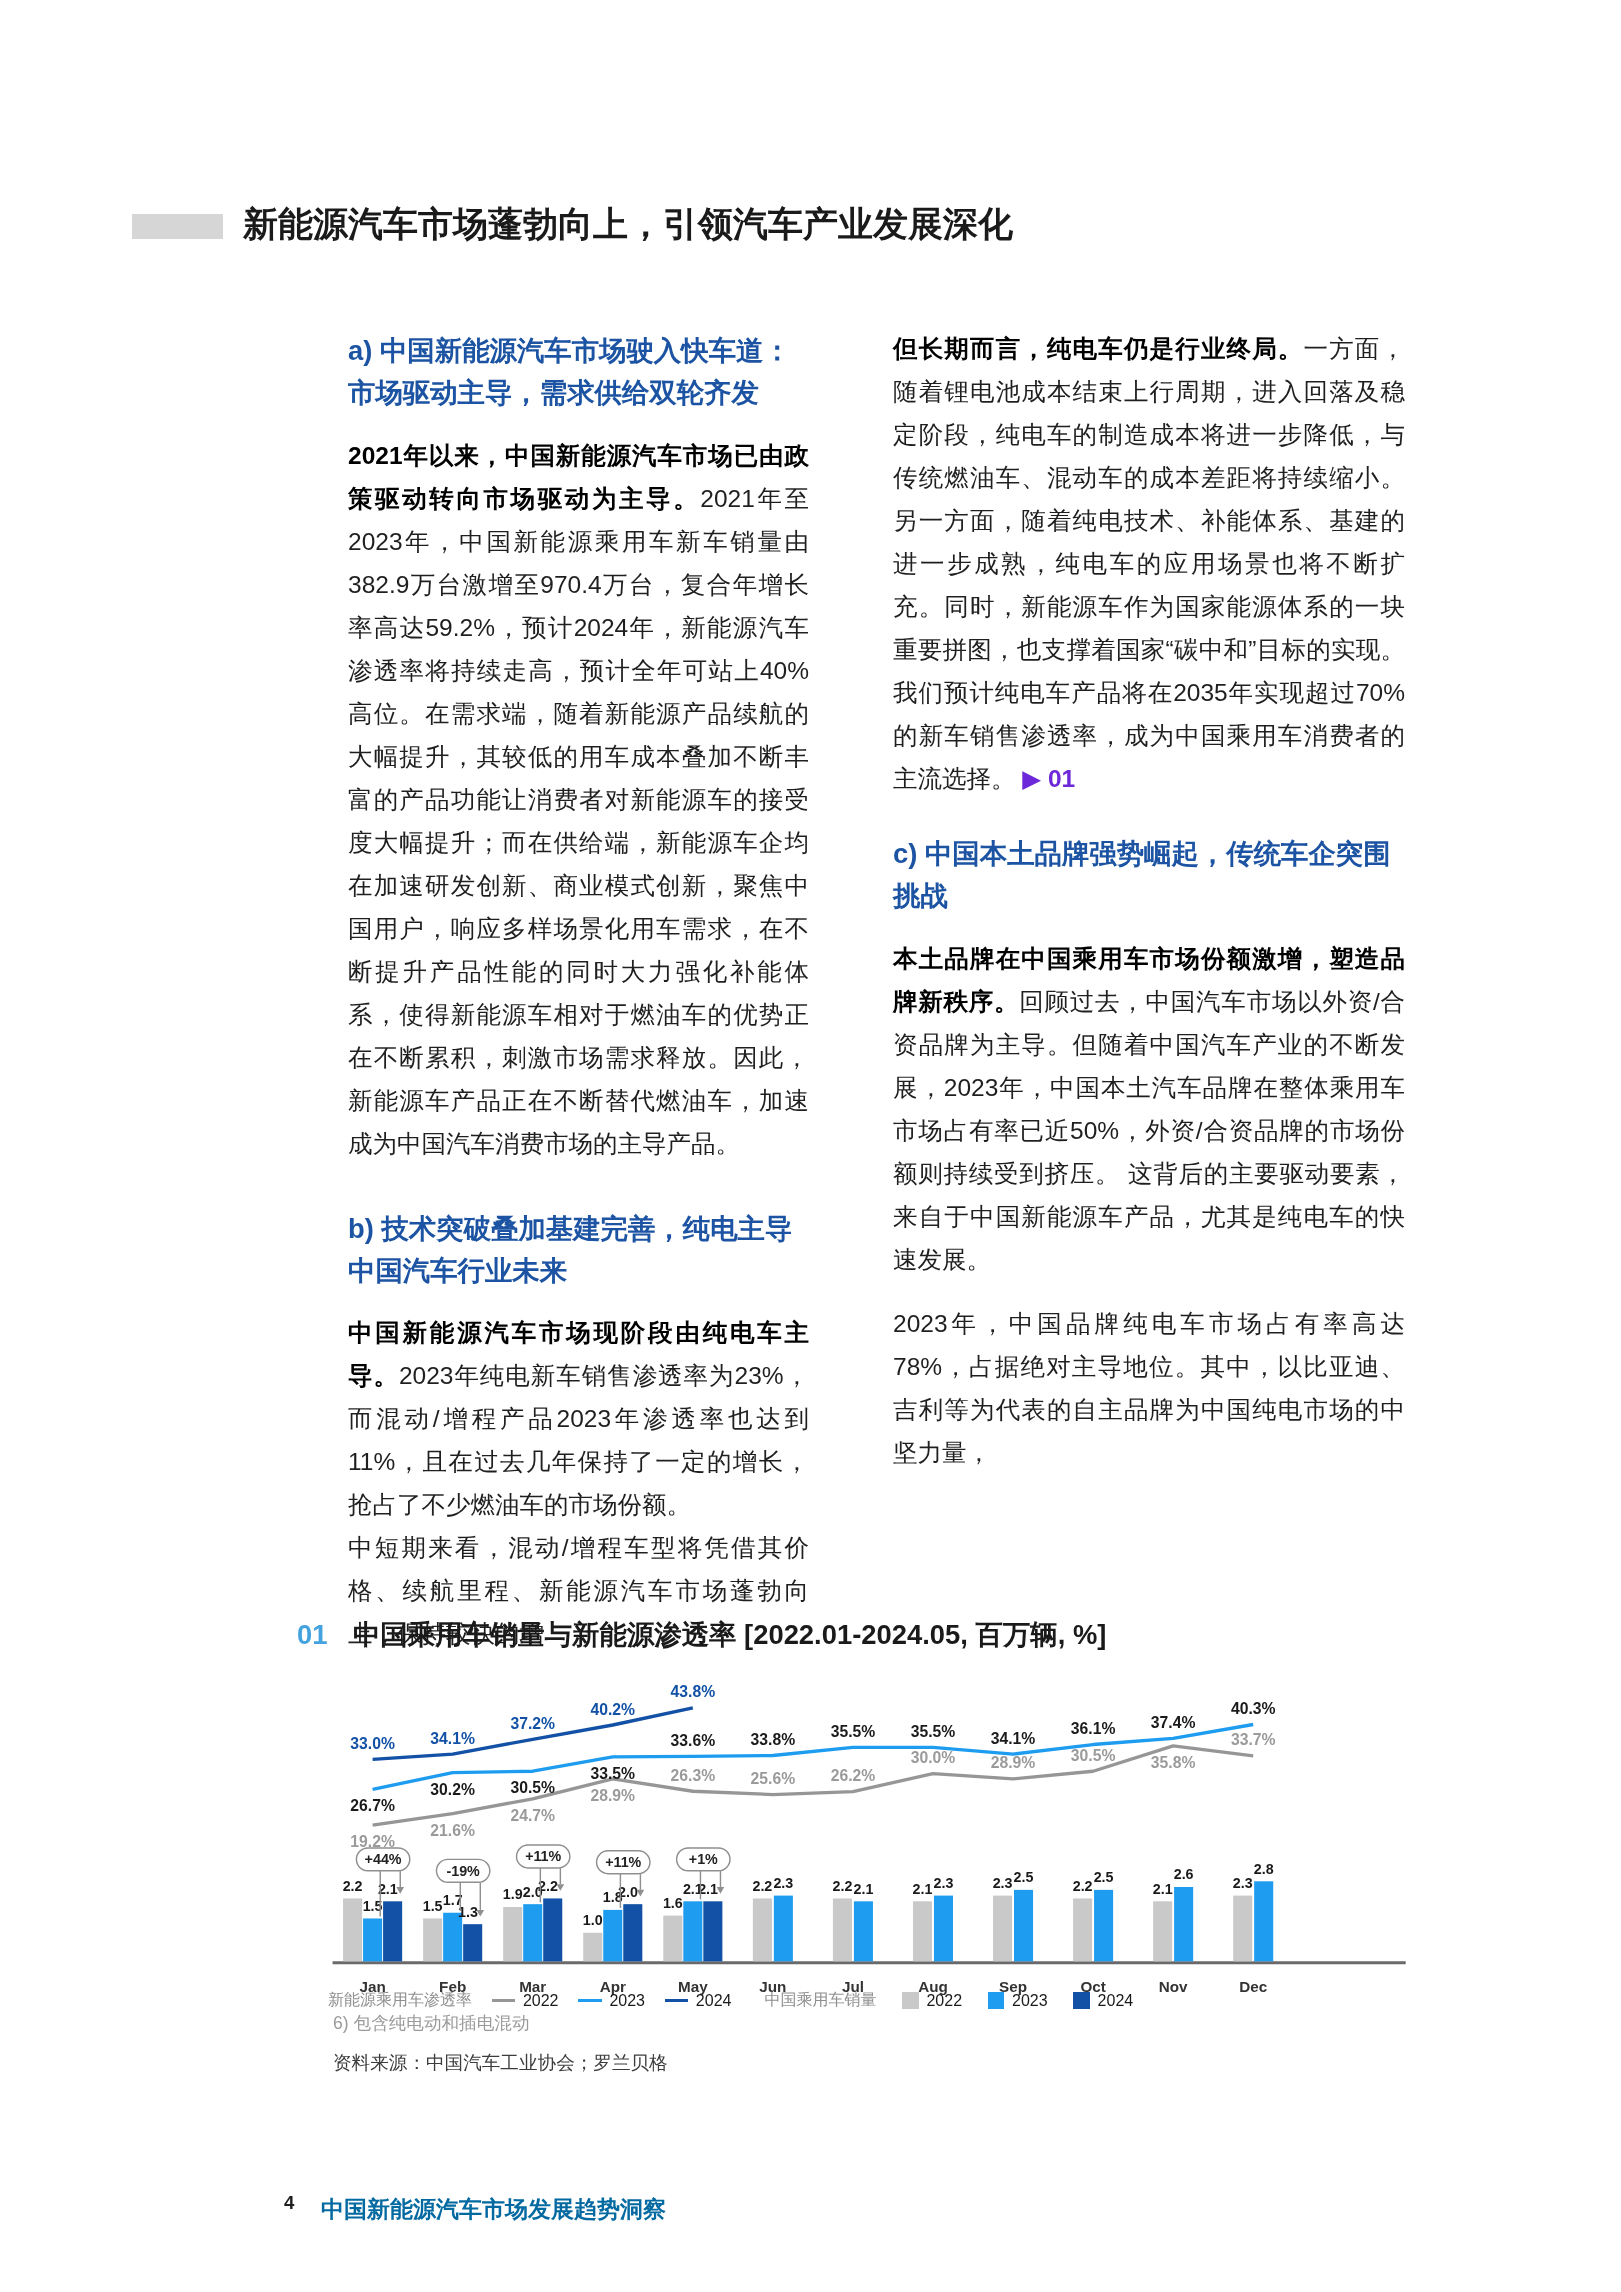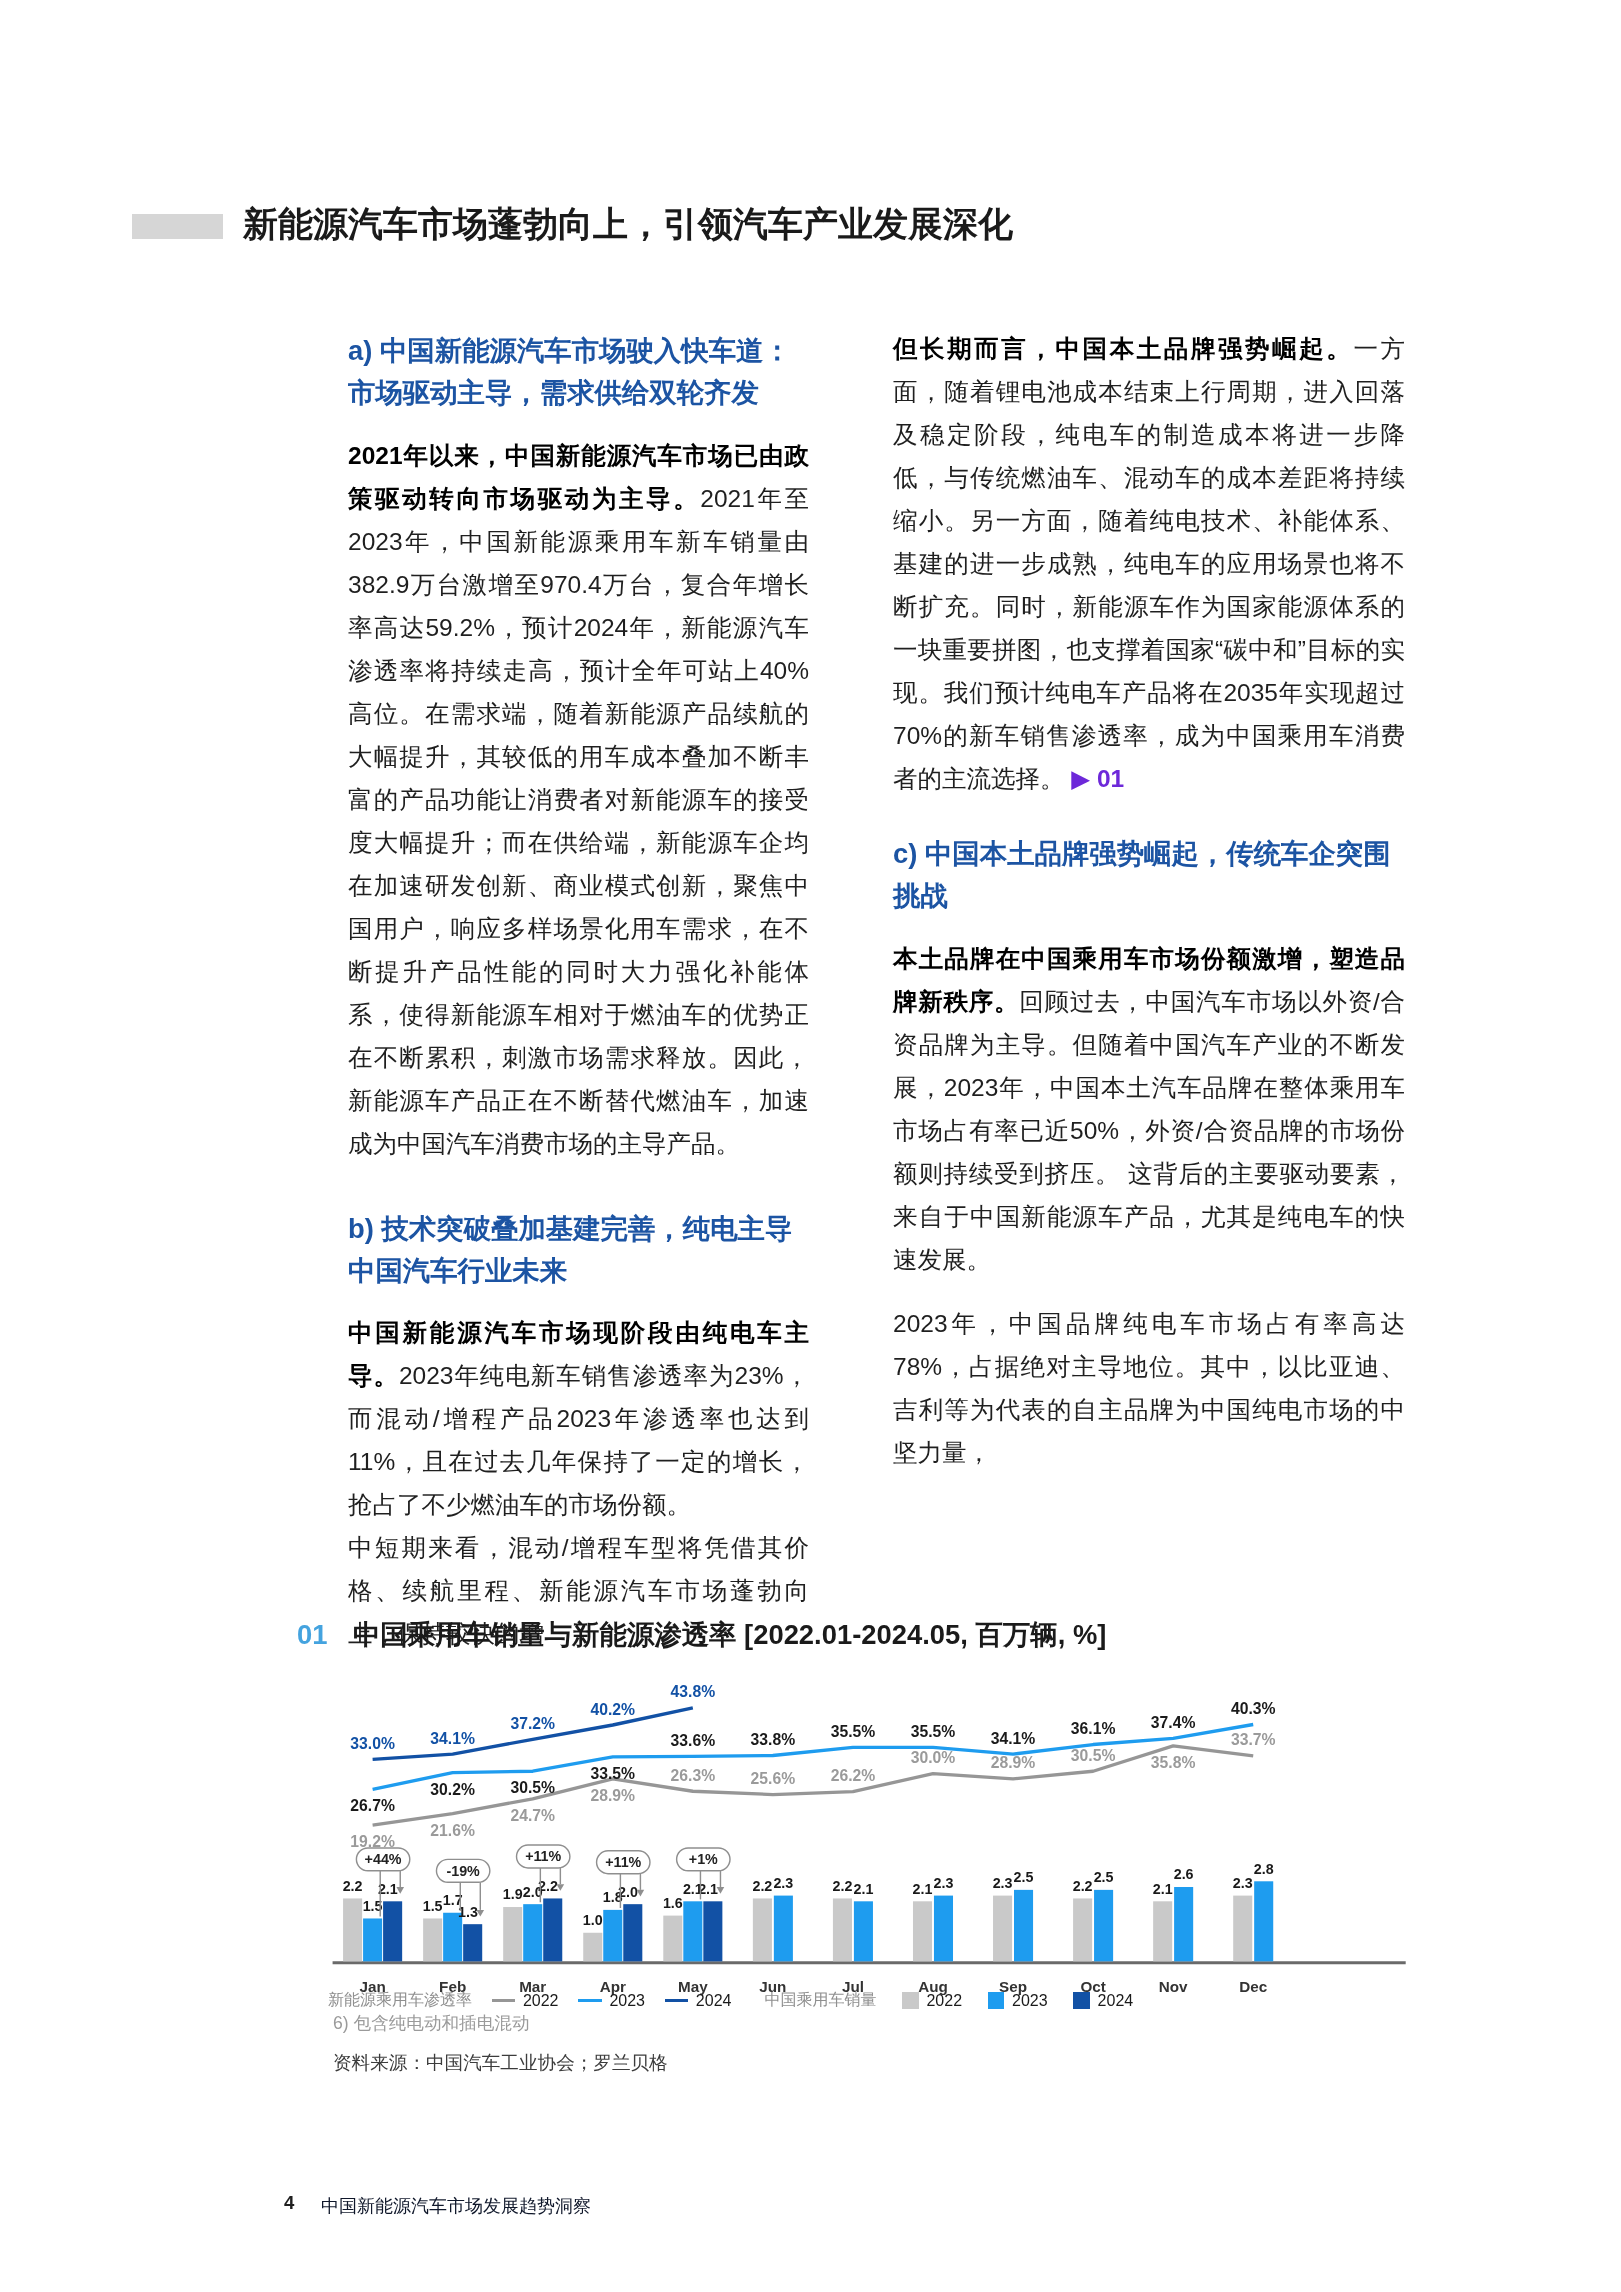--- a/index.html
+++ b/index.html
@@ -25,40 +25,40 @@
   .llab{font:700 16.5px "Liberation Sans","DejaVu Sans",sans-serif;}
   .ablab{font:700 15px "Liberation Sans","DejaVu Sans",sans-serif;fill:#222;}
   .legend{position:absolute;left:328px;top:1990px;display:flex;align-items:center;font-size:16px;color:#1a1a1a;white-space:nowrap;}
   .legend .cat{color:#8f8f8f;}
   .legend .dash{width:23.5px;height:3.9px;margin:0 7.8px 0 19.6px;display:inline-block;}
   .legend .sq{width:16.7px;height:16.7px;margin:0 7.8px 0 25.5px;display:inline-block;}
   .legend .bars-cat{margin-left:33px;}
   .footnote{position:absolute;left:333px;top:2011px;font-size:17.6px;color:#9a9a9a;}
   .source{position:absolute;left:333px;top:2050px;font-size:18.6px;color:#3c3c3c;}
   .footer-num{position:absolute;left:284px;top:2192px;font-size:18.6px;font-weight:700;color:#1f1f1f;}
-  .footer-text{position:absolute;left:321px;top:2194px;font-size:18px;font-weight:400;color:#0f172a;}
+  .footer-text{position:absolute;left:321px;top:2194px;font-size:23px;font-weight:700;color:#0369a1;}
 </style>
 </head>
 <body>
 
 <div class="page">
 
   <div class="graybar"></div>
   <div class="main-title">新能源汽车市场蓬勃向上，引领汽车产业发展深化</div>
 
   <div class="col col-left">
     <h3 class="sec">a) 中国新能源汽车市场驶入快车道：市场驱动主导，需求供给双轮齐发</h3>
     <p><span class="lead">2021年以来，中国新能源汽车市场已由政策驱动转向市场驱动为主导。</span><span>2021年至2023年，中国新能源乘用车新车销量由382.9万台激增至970.4万台，复合年增长率高达59.2%，预计2024年，新能源汽车渗透率将持续走高，预计全年可站上40%高位。在需求端，随着新能源产品续航的大幅提升，其较低的用车成本叠加不断丰富的产品功能让消费者对新能源车的接受度大幅提升；而在供给端，新能源车企均在加速研发创新、商业模式创新，聚焦中国用户，响应多样场景化用车需求，在不断提升产品性能的同时大力强化补能体系，使得新能源车相对于燃油车的优势正在不断累积，刺激市场需求释放。因此，新能源车产品正在不断替代燃油车，加速成为中国汽车消费市场的主导产品。</span></p>
     <h3 class="sec mt">b) 技术突破叠加基建完善，纯电主导中国汽车行业未来</h3>
     <p class="nogap"><span class="lead">中国新能源汽车市场现阶段由纯电车主导。</span><span>2023年纯电新车销售渗透率为23%，而混动/增程产品2023年渗透率也达到11%，且在过去几年保持了一定的增长，抢占了不少燃油车的市场份额。</span></p>
     <p class="nogap">中短期来看，混动/增程车型将凭借其价格、续航里程、新能源汽车市场蓬勃向上，保持较快的增</p>
   </div>
 
   <div class="col col-right">
-    <p><span class="lead">但长期而言，中国本土品牌强势崛起。</span><span>一方面，随着锂电池成本结束上行周期，进入回落及稳定阶段，纯电车的制造成本将进一步降低，与传统燃油车、混动车的成本差距将持续缩小。另一方面，随着纯电技术、补能体系、基建的进一步成熟，纯电车的应用场景也将不断扩充。同时，新能源车作为国家能源体系的一块重要拼图，也支撑着国家“碳中和”目标的实现。我们预计纯电车产品将在2035年实现超过70%的新车销售渗透率，成为中国乘用车消费者的主流选择。</span> <span class="ref">▶ 01</span></p>
+    <p><span class="lead">但长期而言，纯电车仍是行业终局。</span><span>一方面，随着锂电池成本结束上行周期，进入回落及稳定阶段，纯电车的制造成本将进一步降低，与传统燃油车、混动车的成本差距将持续缩小。另一方面，随着纯电技术、补能体系、基建的进一步成熟，纯电车的应用场景也将不断扩充。同时，新能源车作为国家能源体系的一块重要拼图，也支撑着国家“碳中和”目标的实现。我们预计纯电车产品将在2035年实现超过70%的新车销售渗透率，成为中国乘用车消费者的主流选择。</span> <span class="ref">▶ 01</span></p>
     <h3 class="sec mtc">c) 中国本土品牌强势崛起，传统车企突围挑战</h3>
     <p><span class="lead">本土品牌在中国乘用车市场份额激增，塑造品牌新秩序。</span><span>回顾过去，中国汽车市场以外资/合资品牌为主导。但随着中国汽车产业的不断发展，2023年，中国本土汽车品牌在整体乘用车市场占有率已近50%，外资/合资品牌的市场份额则持续受到挤压。 这背后的主要驱动要素，来自于中国新能源车产品，尤其是纯电车的快速发展。</span></p>
     <p>2023年，中国品牌纯电车市场占有率高达78%，占据绝对主导地位。其中，以比亚迪、吉利等为代表的自主品牌为中国纯电市场的中坚力量，</p>
   </div>
 
   <div class="chart-head">
     <span class="chart-num">01</span><span>中国乘用车销量与新能源渗透率 [2022.01-2024.05, 百万辆, %]</span>
   </div>
 
   <div id="chart-wrap">

